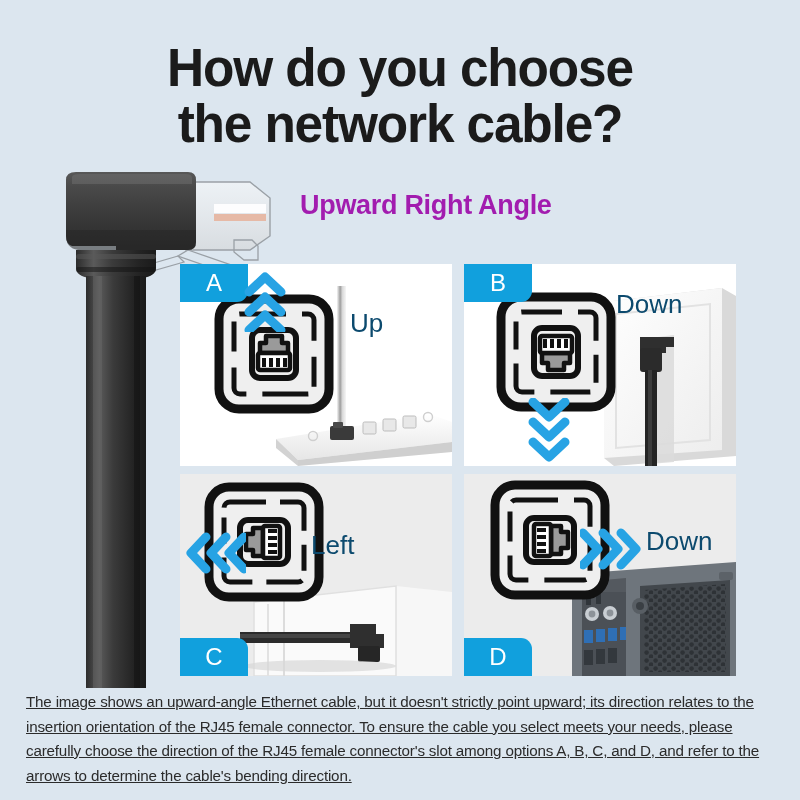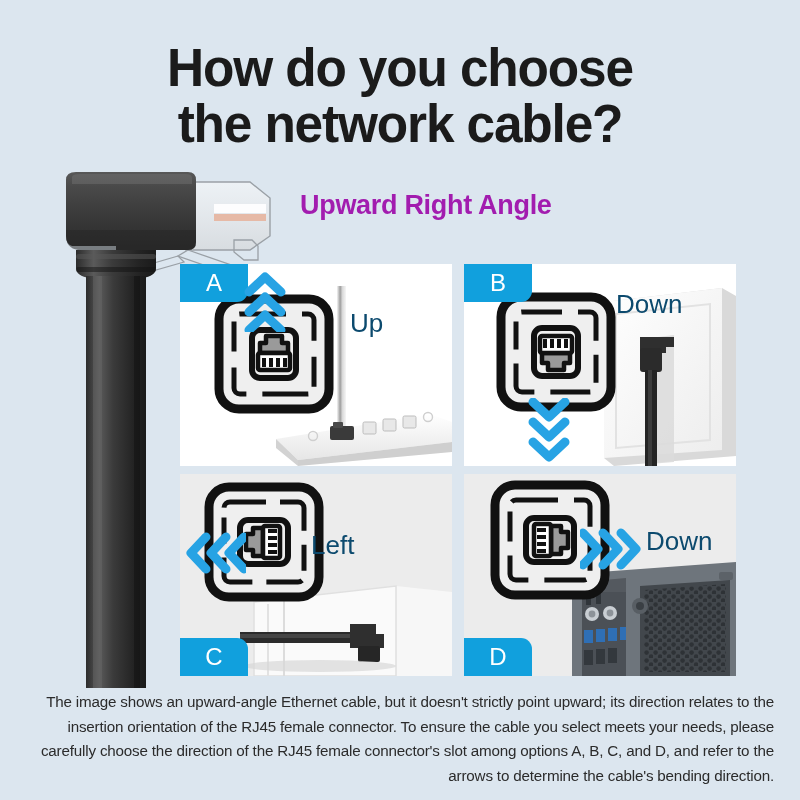--- a/index.html
+++ b/index.html
@@ -67,24 +67,25 @@
 
   
   .chev{ position:absolute; z-index:6; }
 
   
   .scene{ position:absolute; inset:0; z-index:1; }
 
   
   .para{
     position:absolute; left:26px; top:690px; width:748px;
-    text-align:right;
+    text-align:left;
     font-size:15.2px; line-height:24.5px;
     color:#2b2b2b;
     letter-spacing:-0.18px;
+    text-decoration:underline;
   }
 </style>
 </head>
 <body>
 
 <div id="root">
 
   <div class="title">
     <span class="l1">How do you choose</span>
     <span class="l2">the network cable?</span>

